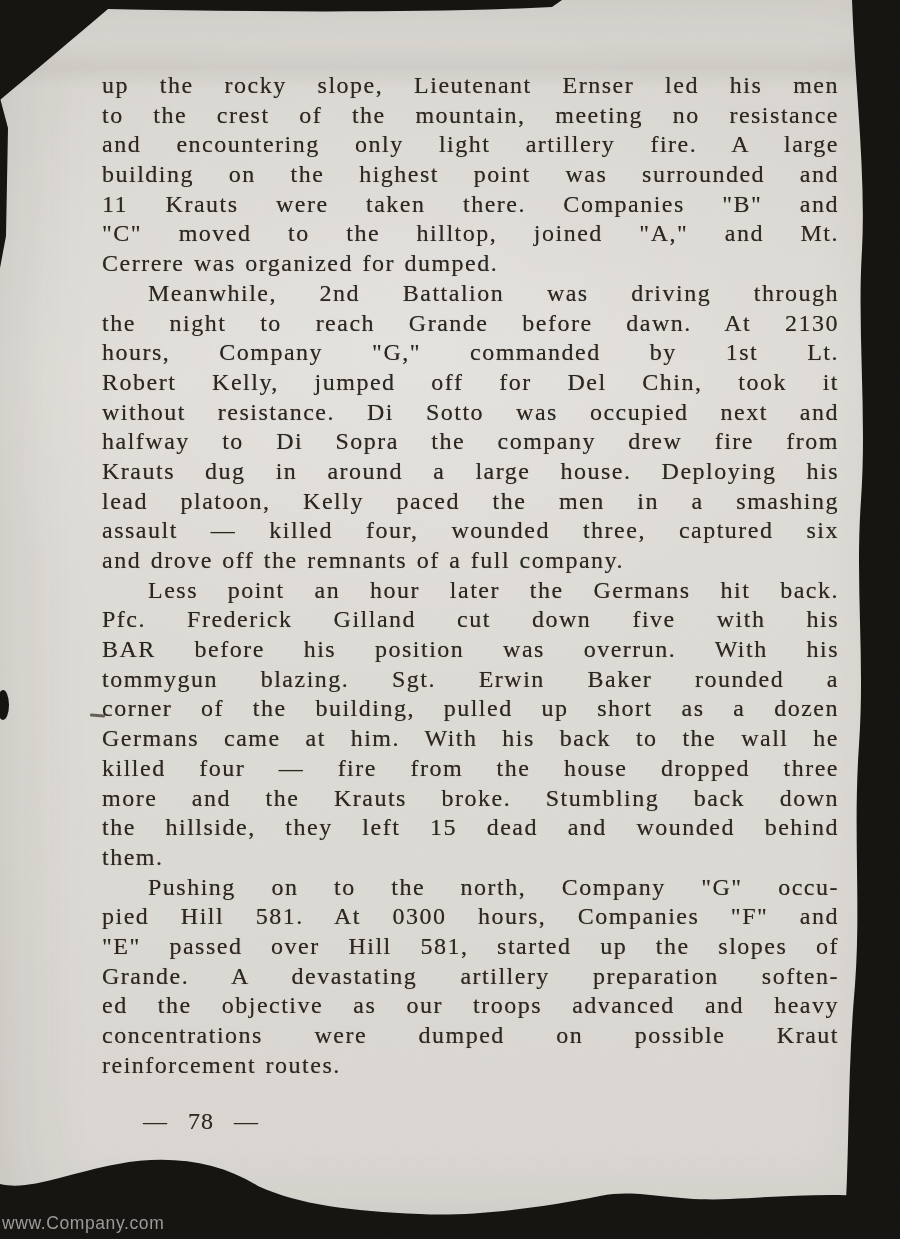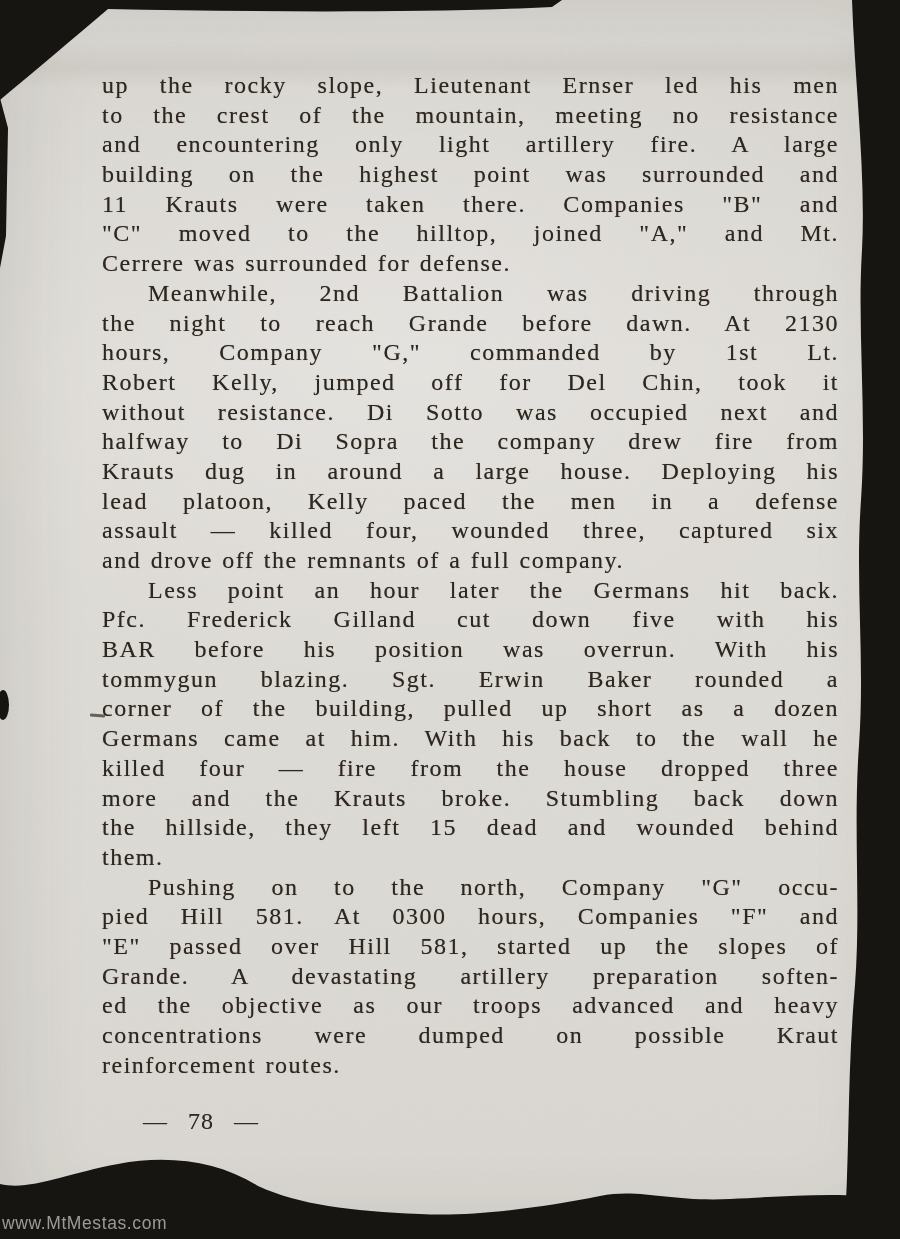--- a/index.html
+++ b/index.html
@@ -54,30 +54,30 @@
   <div class="smudge"></div>
 
   <div class="text-block">
 
     <div class="line j">up the rocky slope, Lieutenant Ernser led his men</div>
     <div class="line j">to the crest of the mountain, meeting no resistance</div>
     <div class="line j">and encountering only light artillery fire. A large</div>
     <div class="line j">building on the highest point was surrounded and</div>
     <div class="line j">11 Krauts were taken there. Companies "B" and</div>
     <div class="line j">"C" moved to the hilltop, joined "A," and Mt.</div>
-    <div class="line last">Cerrere was surrounded for defense.</div>
+    <div class="line last">Cerrere was organized for dumped.</div>
 
     <div class="line j indent">Meanwhile, 2nd Battalion was driving through</div>
     <div class="line j">the night to reach Grande before dawn. At 2130</div>
     <div class="line j">hours, Company "G," commanded by 1st Lt.</div>
     <div class="line j">Robert Kelly, jumped off for Del Chin, took it</div>
     <div class="line j">without resistance. Di Sotto was occupied next and</div>
     <div class="line j">halfway to Di Sopra the company drew fire from</div>
     <div class="line j">Krauts dug in around a large house. Deploying his</div>
-    <div class="line j">lead platoon, Kelly paced the men in a defense</div>
+    <div class="line j">lead platoon, Kelly paced the men in a smashing</div>
     <div class="line j">assault — killed four, wounded three, captured six</div>
     <div class="line last">and drove off the remnants of a full company.</div>
 
     <div class="line j indent">Less point an hour later the Germans hit back.</div>
     <div class="line j">Pfc. Frederick Gilland cut down five with his</div>
     <div class="line j">BAR before his position was overrun. With his</div>
     <div class="line j">tommygun blazing. Sgt. Erwin Baker rounded a</div>
     <div class="line j">corner of the building, pulled up short as a dozen</div>
     <div class="line j">Germans came at him. With his back to the wall he</div>
     <div class="line j">killed four — fire from the house dropped three</div>
@@ -124,15 +124,15 @@
   </svg>
 
   <svg class="grain" width="900" height="1239" aria-hidden="true">
     <filter id="grainF">
       <feTurbulence type="fractalNoise" baseFrequency="0.8" numOctaves="2" stitchTiles="stitch"></feTurbulence>
       <feColorMatrix type="matrix" values="0 0 0 0 0.15  0 0 0 0 0.13  0 0 0 0 0.11  0.8 0.8 0.8 0 0"></feColorMatrix>
     </filter>
     <rect width="900" height="1239" filter="url(#grainF)"></rect>
   </svg>
 
-  <div class="watermark">www.MtMestas.com</div>
+  <div class="watermark">www.Company.com</div>
 
 </div>
 
 </body></html>

